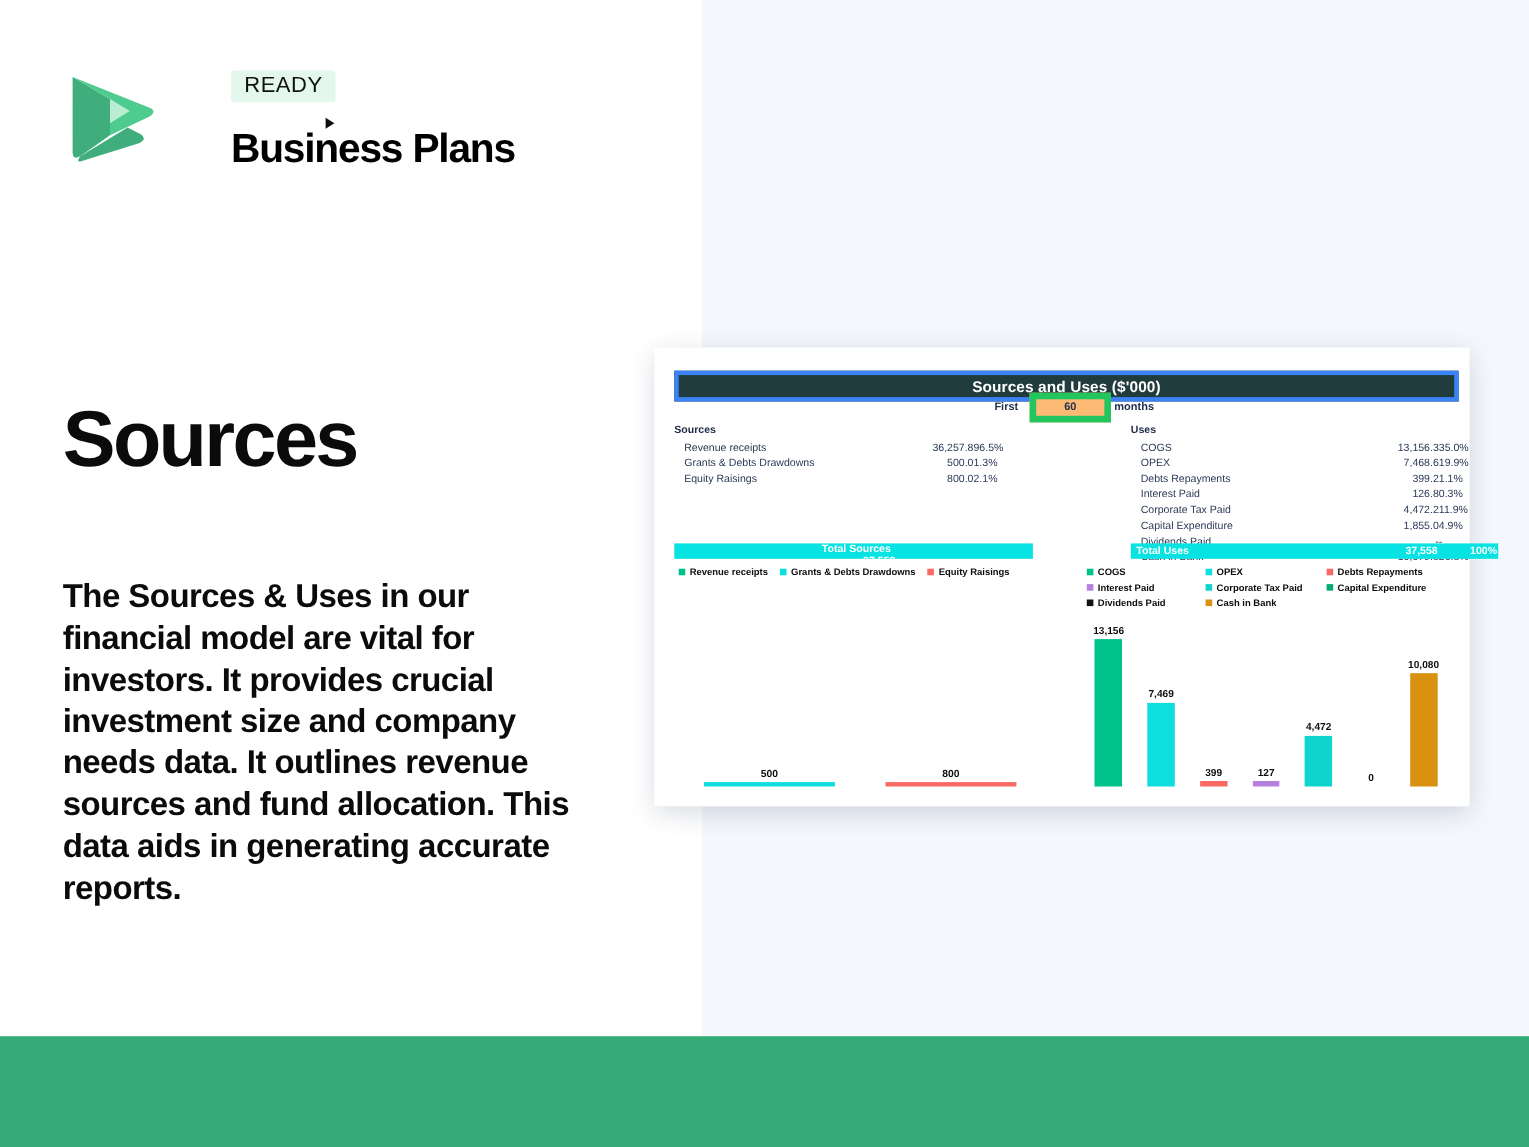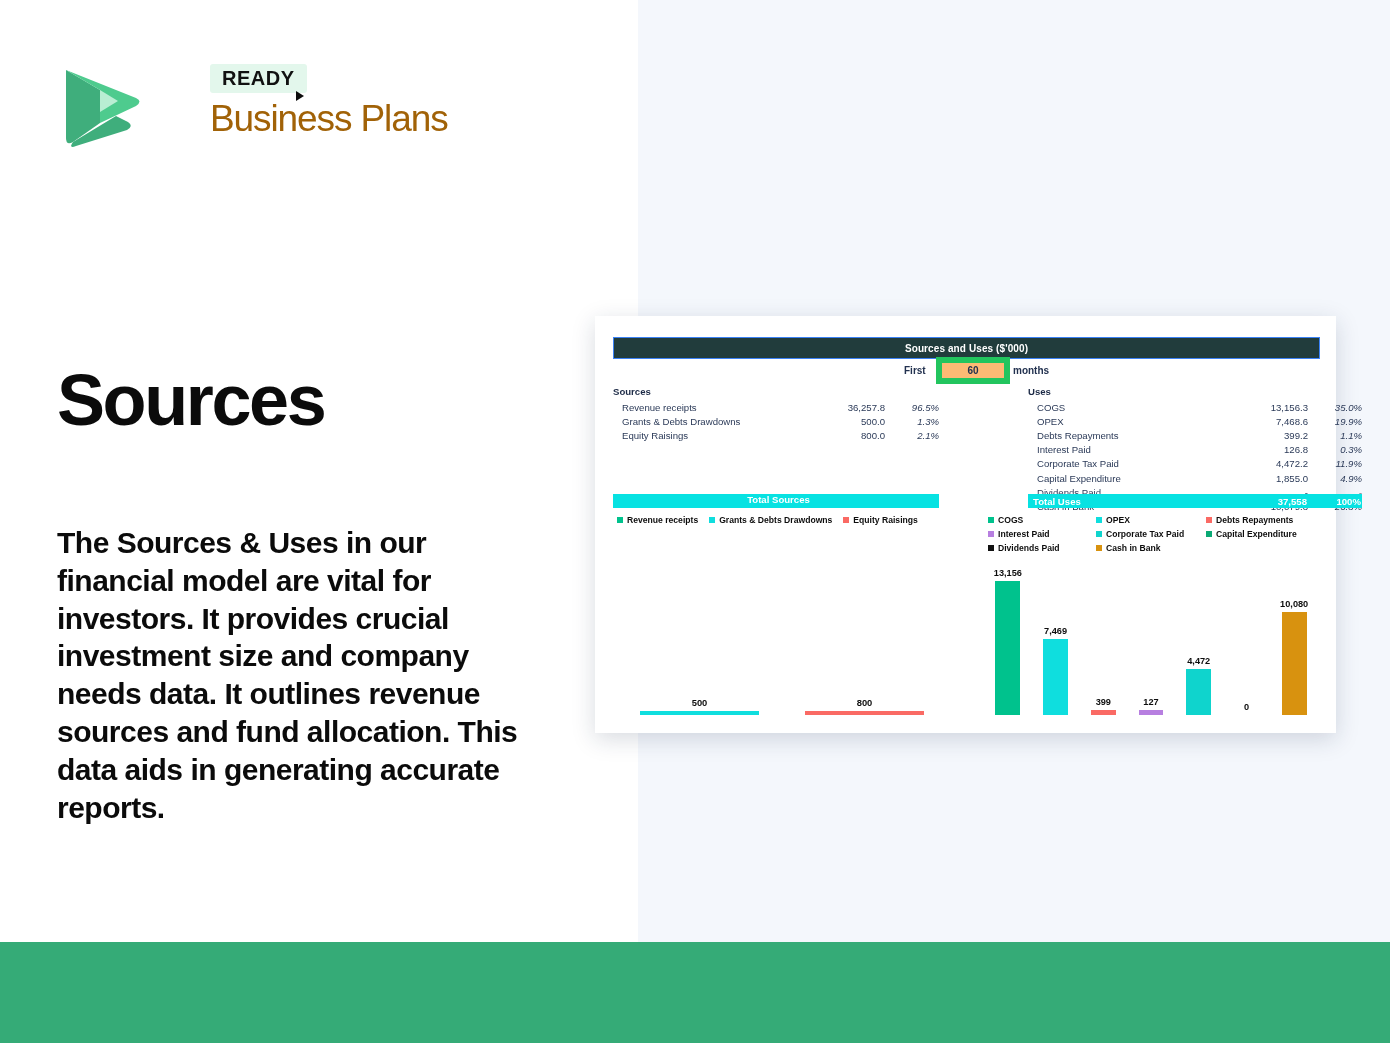--- a/index.html
+++ b/index.html
@@ -17,25 +17,25 @@
     position:absolute;left:0;top:942px;width:1390px;height:101px;
     background:#35ab77;
   }
 
   
   #logo{position:absolute;left:58px;top:60px;width:420px;height:105px;}
   #logo-mark{position:absolute;left:0;top:0;width:90px;height:90px;}
   #logo-text{position:absolute;left:152px;top:4px;}
   #ready-badge{
     display:inline-block;background:#e3f7ec;color:#111;
-    font-size:20px;font-weight:bold;letter-spacing:.5px;
+    font-size:20px;font-weight:normal;letter-spacing:.5px;
     padding:4px 12px 5px 12px;border-radius:3px;line-height:1;
   }
   #brand-name{
-    margin-top:7px;font-size:37px;font-weight:normal;color:#a16207;
+    margin-top:23px;font-size:37px;font-weight:bold;color:#000000;
     letter-spacing:-1.1px;line-height:1.05;position:relative;
   }
   #brand-tick{
     position:absolute;left:86px;top:-9px;width:0;height:0;
     border-left:8px solid #0d0d0d;border-top:5px solid transparent;
     border-bottom:5px solid transparent;
   }
 
   
   #headline{
@@ -49,22 +49,22 @@
     letter-spacing:-.5px;color:#0b0b0b;
   }
 
   
   #card{
     position:absolute;left:595px;top:316px;width:741px;height:417px;
     background:#fff;box-shadow:0 6px 22px rgba(23,40,70,.17);
   }
   #sheet-title{
     position:absolute;left:18px;top:21px;width:705px;height:20px;
-    background:#213c3c;border:1px solid #3b82f6;
-    color:#fff;font-size:10px;font-weight:bold;
+    background:#213c3c;border:4px solid #3b82f6;
+    color:#fff;font-size:14px;font-weight:bold;
     display:flex;align-items:center;justify-content:center;
     letter-spacing:.1px;
   }
   #period-row{
     position:absolute;left:18px;top:45px;width:705px;height:19px;
     display:flex;align-items:center;
     font-size:10px;font-weight:bold;color:#22314f;
   }
   #period-label{position:absolute;left:291px;}
   #period-value{
@@ -76,21 +76,21 @@
   #period-unit{position:absolute;left:400px;}
 
   .tbl{position:absolute;top:70px;font-size:9.6px;color:#2b3a58;}
   #tbl-sources{left:18px;width:326px;}
   #tbl-uses{left:389px;width:334px;margin-left:44px;}
   .tbl .sec-head{font-weight:bold;padding:0 0 3px 0;color:#1d2b47;}
   .tbl table{width:100%;border-collapse:collapse;}
   .tbl td{padding:1.6px 0;font-size:9.6px;color:#2b3a58;white-space:nowrap;}
   .tbl td.lbl{padding-left:9px;}
   .tbl td.num{text-align:right;width:76px;}
-  .tbl td.pct{text-align:right;width:54px;font-style:italic;}
+  .tbl td.pct{text-align:left;width:54px;}
   .total-row{
     position:absolute;left:0;width:100%;height:14px;
     background:#07e2e2;color:#fff;font-weight:bold;font-size:9.6px;
     display:flex;align-items:center;
   }
   .total-row .t-lbl{padding-left:5px;flex:1;}
   .total-row .t-num{width:76px;text-align:right;}
   .total-row .t-pct{width:54px;text-align:right;padding-right:1px;}
   #total-sources{top:108px;flex-direction:column;}
   #total-uses{top:108px;}

